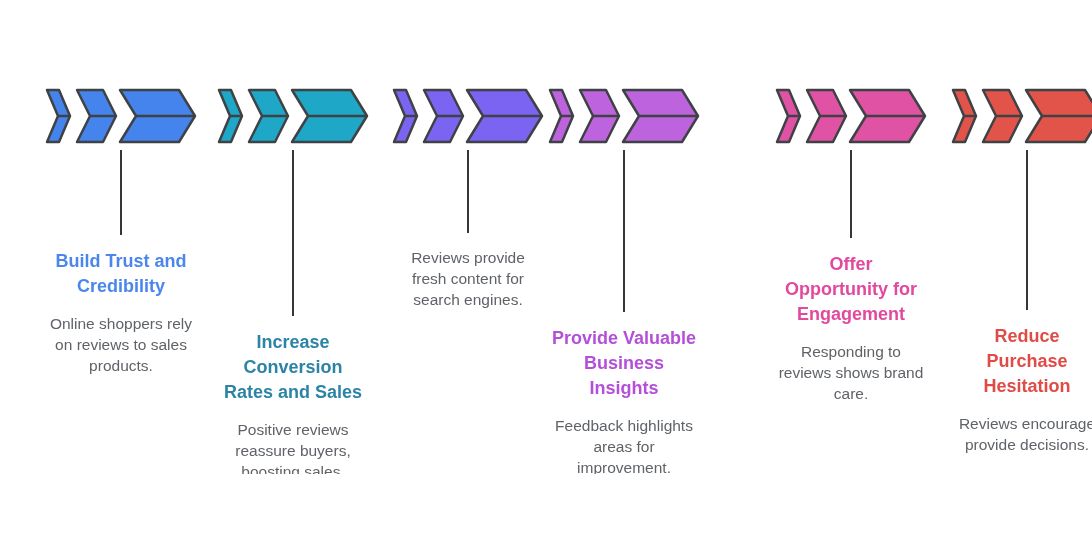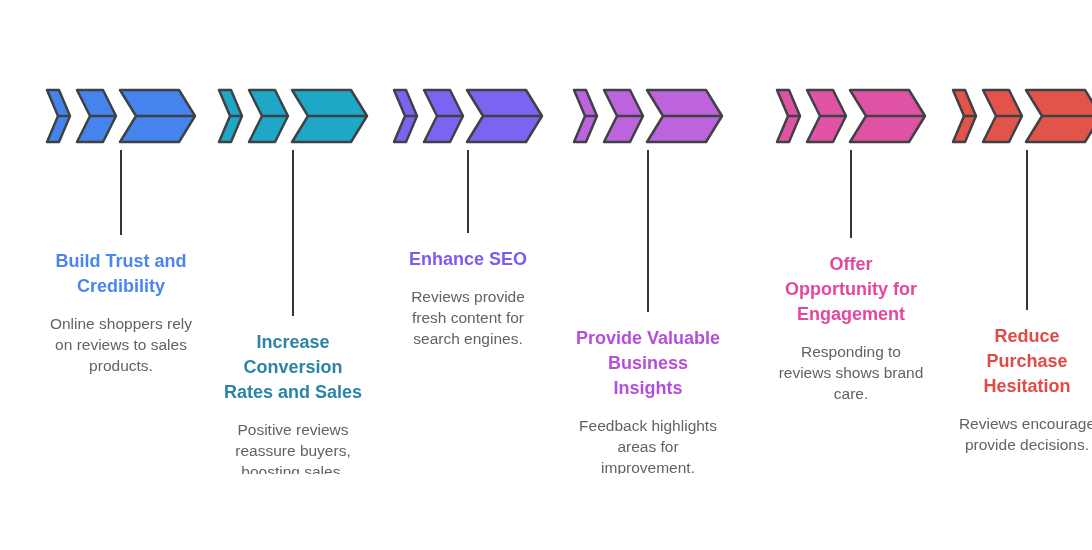--- a/index.html
+++ b/index.html
@@ -107,27 +107,26 @@
       <g>
         <polygon points="0,0 12,0 23,26 12,52 0,52 11,26"></polygon>
         <line x1="11" y1="26" x2="23" y2="26"></line>
         <polygon points="30,0 56,0 69,26 56,52 30,52 43,26"></polygon>
         <line x1="43" y1="26" x2="69" y2="26"></line>
         <polygon points="73,0 132,0 148,26 132,52 73,52 89,26"></polygon>
         <line x1="89" y1="26" x2="148" y2="26"></line>
       </g>
     </svg>
     <div class="conn"></div>
-    <h3 class="title">Enhance SEO</h3>
     <p class="desc">Reviews provide
 fresh content for
 search engines.</p>
   </div>
 
-  <div class="col col4" style="left: 561px; --fill: #bd63de; --title-color: #b44fd9;">
+  <div class="col col4" style="left: 537px; --fill: #bd63de; --title-color: #b44fd9;">
     <svg class="chev" viewBox="-2 -2 152 56" width="152" height="56">
       <g>
         <polygon points="0,0 12,0 23,26 12,52 0,52 11,26"></polygon>
         <line x1="11" y1="26" x2="23" y2="26"></line>
         <polygon points="30,0 56,0 69,26 56,52 30,52 43,26"></polygon>
         <line x1="43" y1="26" x2="69" y2="26"></line>
         <polygon points="73,0 132,0 148,26 132,52 73,52 89,26"></polygon>
         <line x1="89" y1="26" x2="148" y2="26"></line>
       </g>
     </svg>

